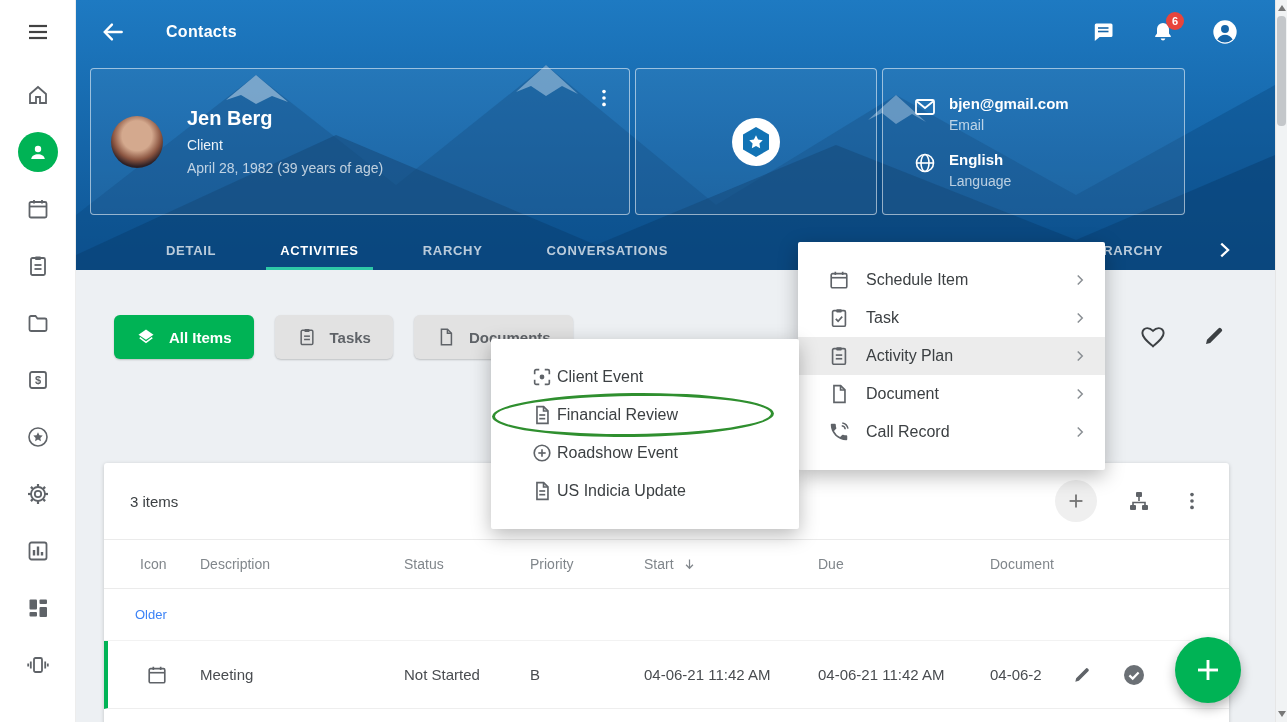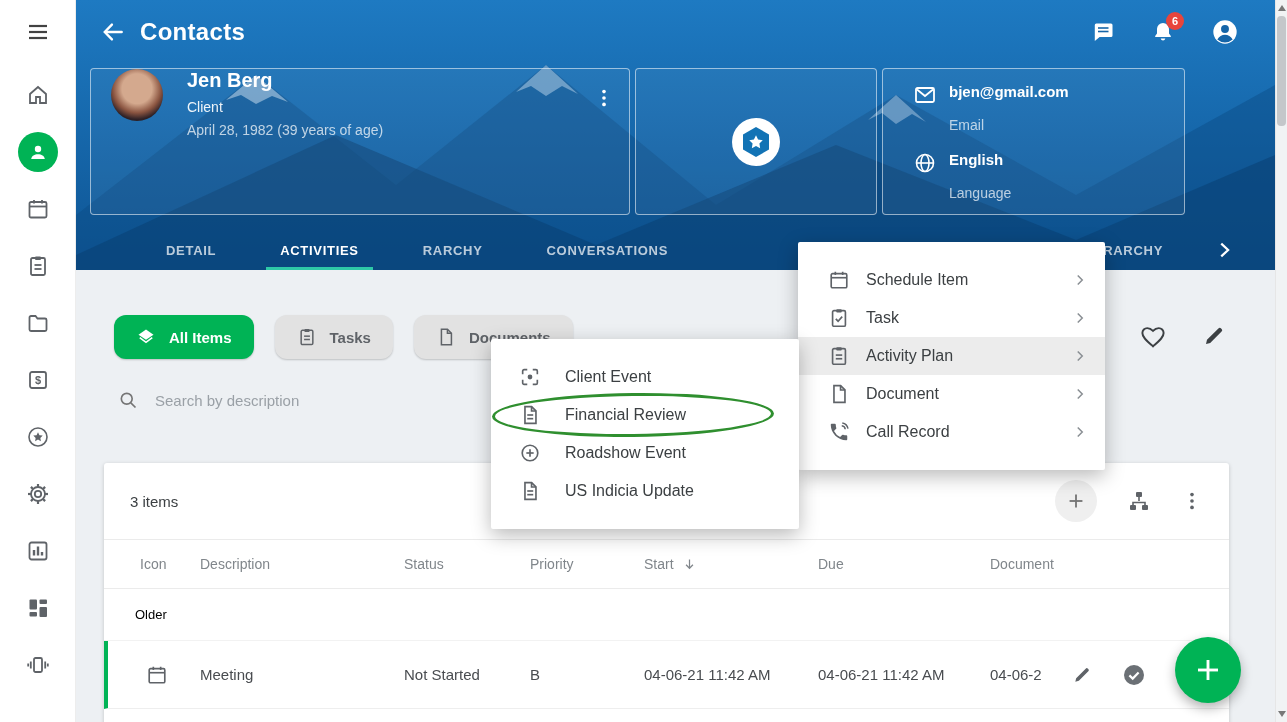--- a/index.html
+++ b/index.html
@@ -12,86 +12,86 @@
 .hamburger{margin-top:20px;color:#424242;cursor:pointer}
 .side-nav{margin-top:22px;display:flex;flex-direction:column}
 .side-item{height:57px;width:76px;display:flex;align-items:center;justify-content:center;color:#5f6368;cursor:pointer}
 .active-badge{width:40px;height:40px;border-radius:50%;background:#00b355;display:flex;align-items:center;justify-content:center;color:#fff}
 
 
 .hero{position:absolute;left:76px;top:0;width:1199px;height:270px;background:linear-gradient(180deg,#1e7ac2 0%,#1565a8 55%,#0e5493 100%);overflow:hidden;z-index:1}
 .mountains{position:absolute;left:0;top:0;width:100%;height:100%}
 .topbar{position:absolute;left:0;top:0;width:100%;height:64px;display:flex;align-items:center;color:#fff}
 .back{margin-left:24px;cursor:pointer}
-.app-title{margin-left:14px;font-size:24px;font-weight:bold;letter-spacing:.3px}
+.app-title{margin-left:40px;font-size:16px;font-weight:bold;letter-spacing:.3px}
 .topbar-right{margin-left:auto;display:flex;align-items:center;gap:36px;margin-right:36px}
 .bell-wrap{position:relative}
 .badge{position:absolute;top:-8px;right:-9px;min-width:18px;height:18px;border-radius:9px;background:#e8453c;color:#fff;font-size:11px;font-weight:bold;display:flex;align-items:center;justify-content:center;padding:0 4px}
 
 .cards{position:absolute;top:68px;left:0;width:100%;display:flex;padding-left:14px;gap:5px;color:#fff}
 .card{height:147px;border:1px solid rgba(255,255,255,.55);border-radius:4px;background:rgba(255,255,255,.05);position:relative}
-.card1{width:540px;display:flex;padding-left:20px}
+.card1{width:540px;display:flex;align-items:center;padding-left:20px}
 .avatar{width:52px;height:52px;border-radius:50%;flex:none;
  background:radial-gradient(circle at 50% 38%,#d4a98e 0 36%,#8a5440 58%,#2e2126 74%, #201a20 100%);}
 .c1-text{margin-left:24px}
 .contact-name{font-size:20px;font-weight:bold}
 .contact-type{margin-top:7px;font-size:14px;color:rgba(255,255,255,.92)}
 .contact-birth{margin-top:7px;font-size:14px;color:rgba(255,255,255,.72)}
 .kebab{position:absolute;top:18px;right:14px;color:#fff;cursor:pointer}
 .card2{width:242px;display:flex;align-items:center;justify-content:center}
 .hex-circle{width:48px;height:48px;border-radius:50%;background:#fff;display:flex;align-items:center;justify-content:center}
 .card3{width:303px;display:flex;flex-direction:column;justify-content:center;gap:18px;padding-left:30px}
 .info-row{display:flex;align-items:flex-start;gap:12px}
 .info-value{font-size:15px;font-weight:bold}
-.info-label{margin-top:17px;font-size:14px;color:rgba(255,255,255,.7)}
+.info-label{margin-top:5px;font-size:14px;color:rgba(255,255,255,.7)}
 
 .tabs{position:absolute;left:0;bottom:0;width:100%;height:40px;display:flex;align-items:center;padding-left:76px;gap:36px}
 .tab{font-size:13px;font-weight:bold;letter-spacing:.7px;color:rgba(255,255,255,.72);padding:0 14px;height:40px;display:flex;align-items:center;position:relative;cursor:pointer;white-space:nowrap}
 .tab.active{color:#fff}
 .tab.active::after{content:"";position:absolute;left:0;right:0;bottom:0;height:3px;background:#2ec9a7}
 .tab.rarchy{margin-left:auto}
 .tabs-chevron{color:#fff;margin-right:40px;cursor:pointer}
 
 
 .main{position:absolute;left:76px;top:270px;width:1199px;height:452px;background:#edf0f3;z-index:1}
 .filter-row{position:absolute;left:38px;top:45px;display:flex;gap:21px;align-items:center}
-.btn{height:44px;display:flex;align-items:center;gap:13px;padding:0 22px;border-radius:12px;font-size:15px;font-weight:bold;box-shadow:0 1px 2px rgba(0,0,0,.2);cursor:pointer;border:none;white-space:nowrap}
+.btn{height:44px;display:flex;align-items:center;gap:13px;padding:0 22px;border-radius:6px;font-size:15px;font-weight:bold;box-shadow:0 1px 2px rgba(0,0,0,.2);cursor:pointer;border:none;white-space:nowrap}
 .btn-green{background:#00b355;color:#fff}
 .btn-gray{background:#e2e2e2;color:#5f6368}
 .action-icons{position:absolute;top:54px;right:49px;display:flex;gap:36px;color:#3c4043}
 .action-icons>span{cursor:pointer}
 .search-row{position:absolute;left:42px;top:120px;display:flex;align-items:center;gap:17px;color:#757575}
 .search-input{border:none;outline:none;background:transparent;font-size:15px;width:420px;font-family:"Liberation Sans",sans-serif;color:#5f6368}
 .search-input::placeholder{color:#9aa0a6}
 
 
 .table-card{position:absolute;left:28px;top:193px;width:1125px;height:300px;background:#fff;border-radius:3px;box-shadow:0 1px 4px rgba(0,0,0,.18)}
 .tc-header{height:76px;display:flex;align-items:center;padding:0 26px}
 .tc-count{font-size:15px;color:#3c4043}
 .tc-controls{margin-left:auto;display:flex;align-items:center;gap:30px;color:#5f6368}
 .tc-controls>*{cursor:pointer}
 .plus-btn{width:42px;height:42px;border-radius:50%;background:#efefef;display:flex;align-items:center;justify-content:center;color:#757575;border:none}
 .grid{display:grid;grid-template-columns:60px 204px 126px 114px 174px 172px 1fr;align-items:center}
 .col-head{height:50px;padding-left:36px;color:#80868b;font-size:14px;border-top:1px solid #ebebeb;border-bottom:1px solid #ebebeb}
 .col-cell{display:flex;align-items:center;gap:8px;cursor:pointer}
-.group-row{height:52px;display:flex;align-items:center;padding-left:31px;color:#000000;font-size:13px;border-bottom:1px solid #f2f2f2}
+.group-row{height:52px;display:flex;align-items:center;padding-left:31px;color:#3b82f6;font-size:13px;border-bottom:1px solid #f2f2f2}
 .data-row{height:68px;border-left:4px solid #00b355;border-bottom:1px solid #eee;padding-left:32px;font-size:15px;color:#494c50;cursor:pointer}
 .row-icon{margin-left:6px;color:#5f6368}
 .rem-cell{display:flex;align-items:center;gap:30px}
 .rem-cell .mini{cursor:pointer;color:#5f6368}
 
 
 .fab{position:absolute;left:1175px;top:637px;width:66px;height:66px;border-radius:50%;background:#00b355;color:#fff;display:flex;align-items:center;justify-content:center;box-shadow:0 5px 12px rgba(0,0,0,.3);z-index:18;border:none;cursor:pointer}
 
 
 .menu{position:absolute;background:#fff;box-shadow:0 6px 20px rgba(0,0,0,.28);z-index:30;border-radius:2px;padding:19px 0}
 .menu1{left:798px;top:242px;width:307px}
 .menu2{left:491px;top:339px;width:308px}
 .menu-item{height:38px;display:flex;align-items:center;padding:0 16px 0 30px;font-size:16px;color:#3c4043;gap:16px;cursor:pointer}
-.menu2 .menu-item{padding-left:28px;gap:24px}
+.menu2 .menu-item{padding-left:40px;gap:4px}
 .menu-item .mi-label{flex:1}
 .menu-item.highlight{background:#ececec}
 .mi-icon{color:#5f6368}
 .chev{color:#8a8f94}
 
 
 .annot{position:absolute;left:492px;top:393px;width:282px;height:44px;border:3px solid #2f8f2f;border-radius:50%;z-index:40;pointer-events:none;transform:rotate(-.6deg)}
 
 
 .scroll{position:absolute;right:0;top:0;width:12px;height:100%;background:#f1f3f4;z-index:50;border-left:1px solid #e6e6e6}
@@ -375,29 +375,20 @@
           <path d="M12 20.6 l-1.4-1.3 C5.4 14.9 2.2 12 2.2 8.3 A4.5 4.5 0 0 1 6.7 3.8 c1.9 0 3.7.9 5.3 2.6 1.6-1.7 3.4-2.6 5.3-2.6 a4.5 4.5 0 0 1 4.5 4.5 c0 3.7-3.2 6.6-8.4 11 z"></path>
         </svg>
     </span>
     <span>
       <svg width="24" height="24" viewBox="0 0 24 24" fill="currentColor">
           <path d="M4 20 l1-4.2 L16.4 4.4 a1.9 1.9 0 0 1 2.7 0 l.5.5 a1.9 1.9 0 0 1 0 2.7 L8.2 19 z"></path>
         </svg>
     </span>
   </div>
 
-  <div class="search-row">
-    <span>
-      <svg width="20" height="20" viewBox="0 0 24 24" stroke="currentColor" stroke-width="2" fill="none">
-          <circle cx="10.5" cy="10.5" r="6.5"></circle>
-          <line x1="15.4" y1="15.4" x2="21" y2="21"></line>
-        </svg>
-    </span>
-    <input class="search-input" type="text" placeholder="Search by description" style="">
-  </div>
 
   <div class="table-card">
     <div class="tc-header">
       <span class="tc-count">3 items</span>
       <div class="tc-controls">
         <button class="plus-btn">
           <svg width="22" height="22" viewBox="0 0 24 24" stroke="currentColor" stroke-width="2" fill="none">
               <line x1="12" y1="5" x2="12" y2="19"></line>
               <line x1="5" y1="12" x2="19" y2="12"></line>
             </svg>

